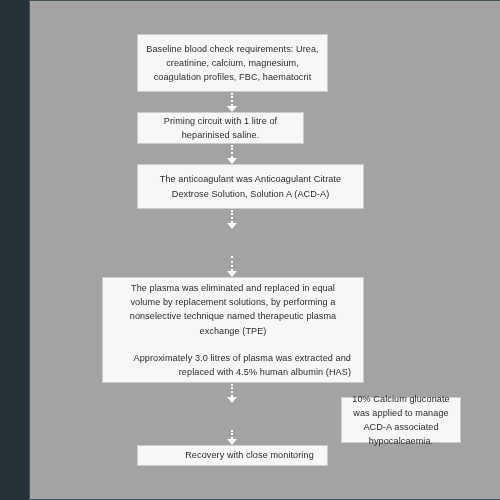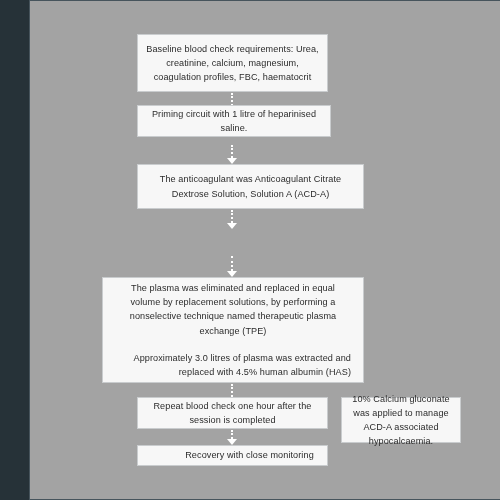--- a/index.html
+++ b/index.html
@@ -76,21 +76,21 @@
 
   <div class="node" style="left:107px; top:33px; width:191px; height:58px;">
     <p>Baseline blood check requirements: Urea, creatinine, calcium, magnesium, coagulation profiles, FBC, haematocrit</p>
   </div>
 
   <div class="arrow" style="left:196px; top:92px; height:19px;">
     <span class="stem" style="height:13px;"></span>
     <span class="head"></span>
   </div>
 
-  <div class="node" style="left:107px; top:104px; width:194px; height:32px;">
+  <div class="node" style="left:107px; top:111px; width:167px; height:32px;">
     <p>Priming circuit with 1 litre of heparinised saline.</p>
   </div>
 
   <div class="arrow" style="left:196px; top:144px; height:19px;">
     <span class="stem" style="height:13px;"></span>
     <span class="head"></span>
   </div>
 
   <div class="node" style="left:107px; top:163px; width:227px; height:45px;">
     <p>The anticoagulant was Anticoagulant Citrate Dextrose Solution, Solution A (ACD-A)</p>
@@ -110,23 +110,20 @@
   <div class="node" style="left:72px; top:276px; width:262px; height:106px; padding:9px 12px;">
     <p>The plasma was eliminated and replaced in equal volume by replacement solutions, by performing a nonselective technique named therapeutic plasma exchange (TPE)</p>
     <p>Approximately 3.0 litres of plasma was extracted and replaced with 4.5% human albumin (HAS)</p>
   </div>
 
   <div class="arrow" style="left:196px; top:383px; height:19px;">
     <span class="stem" style="height:13px;"></span>
     <span class="head"></span>
   </div>
 
-  <div class="node" style="left:107px; top:396px; width:191px; height:32px;">
-    <p>Repeat blood check one hour after the session is completed</p>
-  </div>
 
   <div class="node" style="left:311px; top:396px; width:120px; height:46px;">
     <p>10% Calcium gluconate was applied to manage ACD-A associated hypocalcaemia.</p>
   </div>
 
   <div class="arrow" style="left:196px; top:429px; height:15px;">
     <span class="stem" style="height:9px;"></span>
     <span class="head"></span>
   </div>
 

